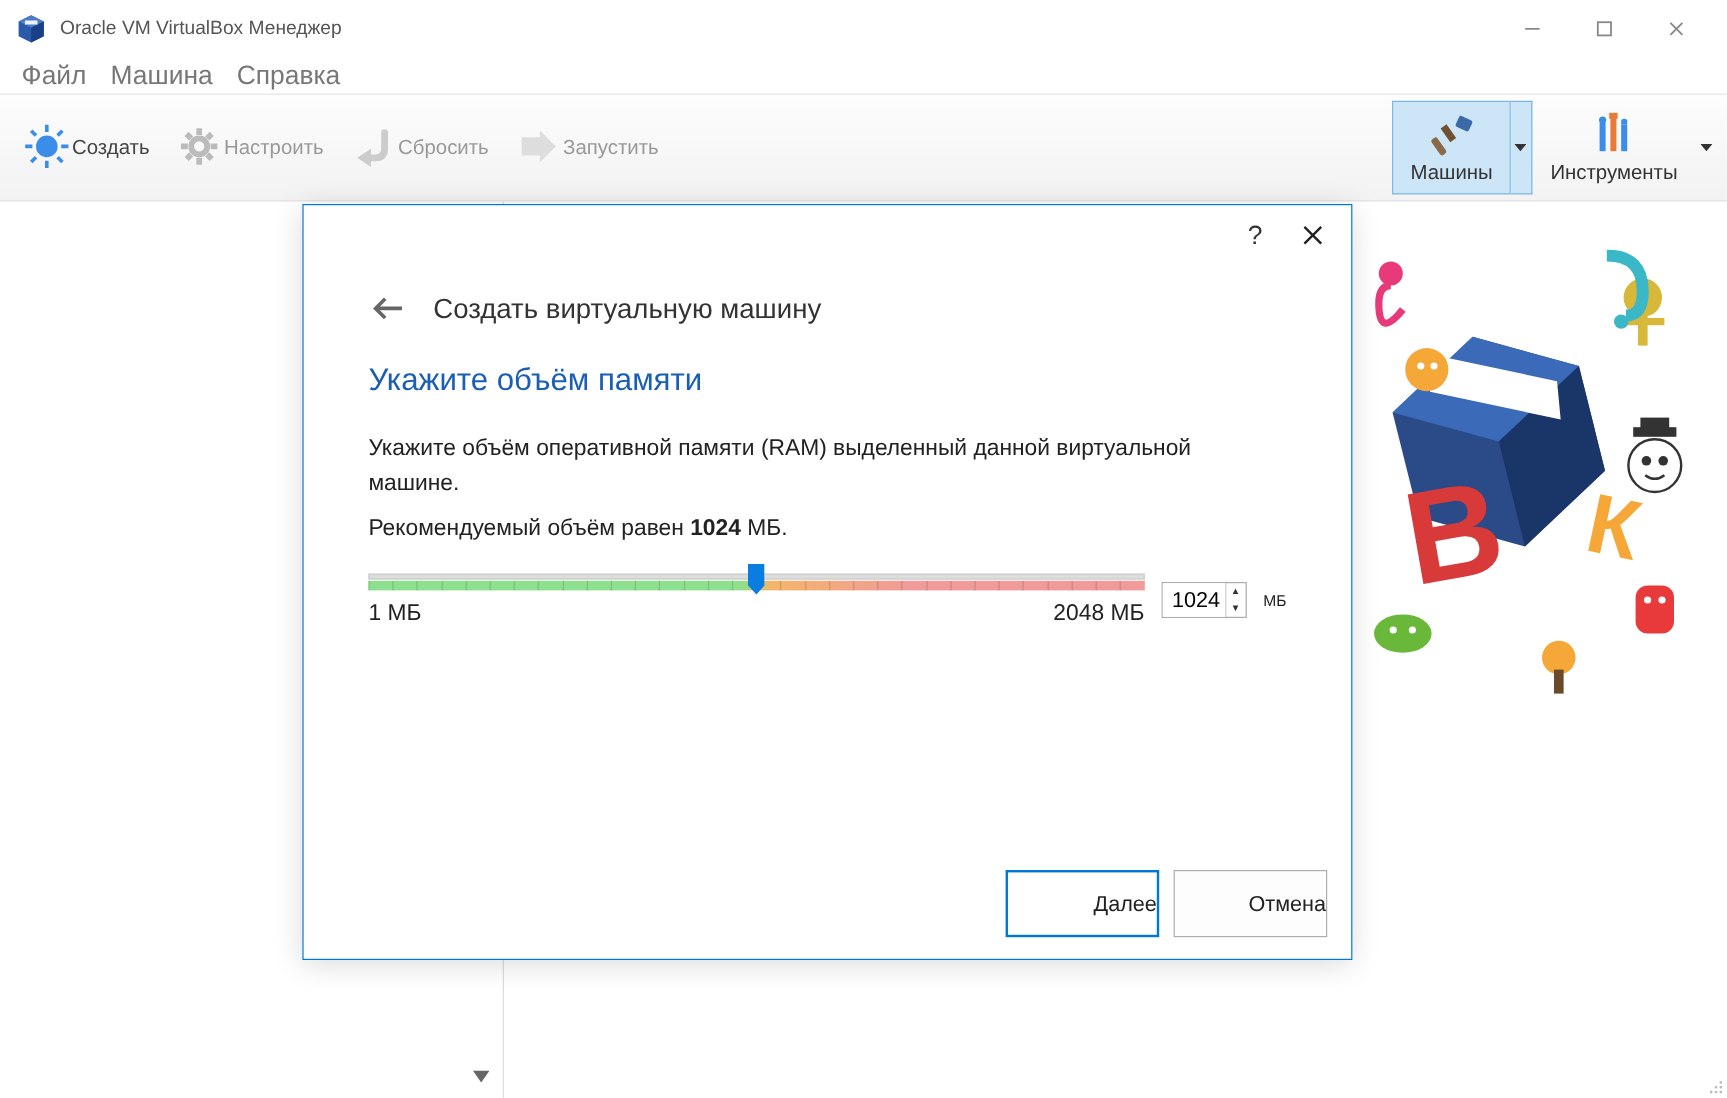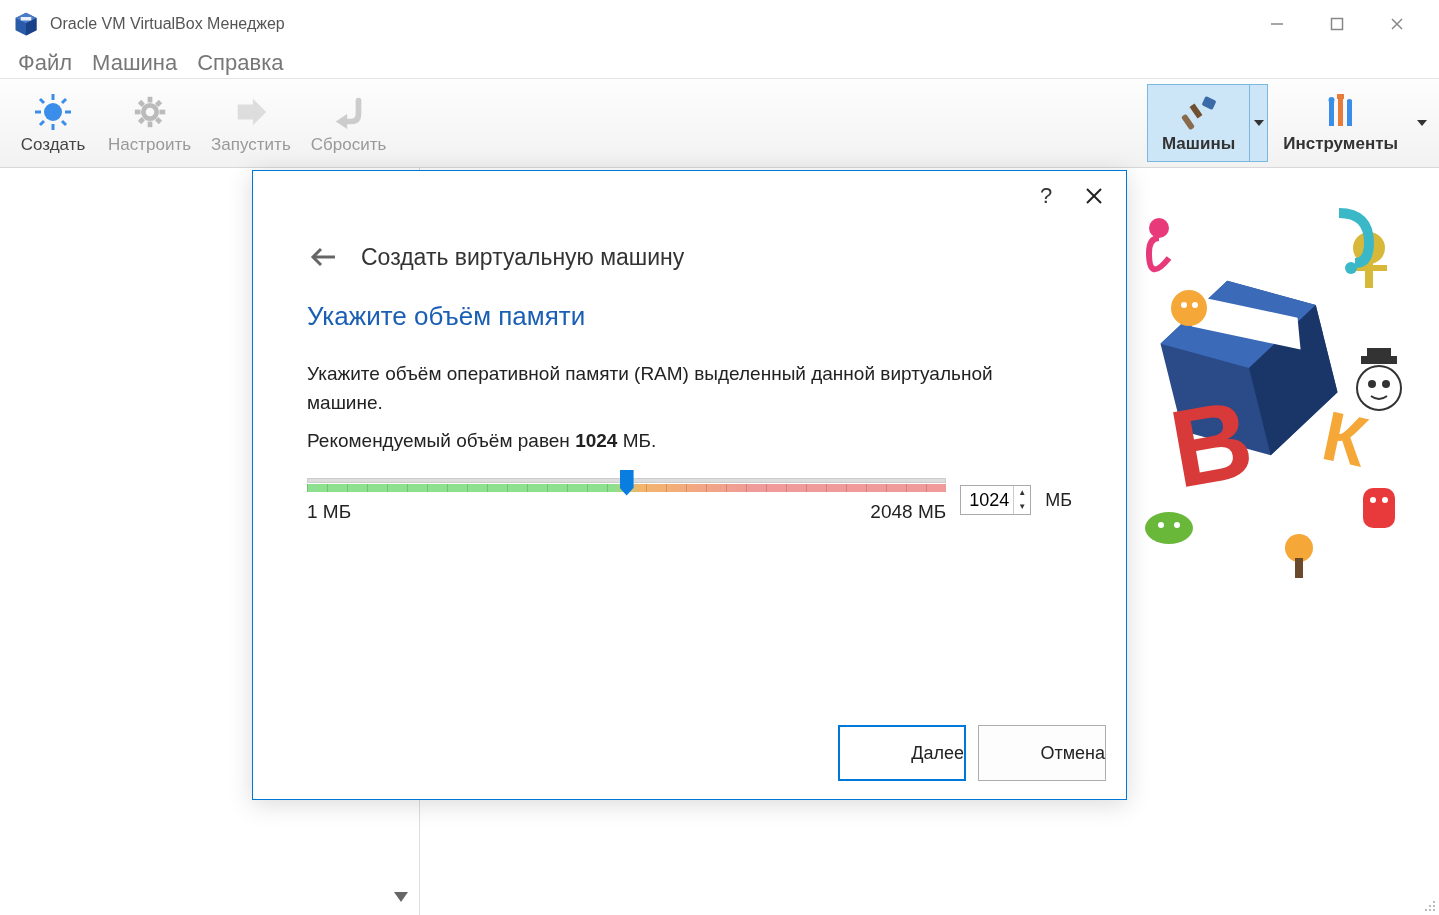--- a/index.html
+++ b/index.html
@@ -12,26 +12,26 @@
 .winbtns { display: flex; gap: 0; }
 .winbtn { width: 60px; height: 40px; display: flex; align-items: center; justify-content: center; color: #888; font-size: 16px; }
 .winbtn svg { stroke: #888; }
 
 
 .menubar { height: 30px; display: flex; align-items: center; padding: 0 10px; gap: 4px; }
 .menubar span { font-size: 22px; color: #777; padding: 2px 8px; }
 
 
 .toolbar { height: 90px; background: linear-gradient(#fdfdfd,#f2f2f2); border-top: 1px solid #e5e5e5; border-bottom: 1px solid #d8d8d8; display: flex; align-items: center; padding: 0 8px; position: relative; }
-.tbtn { display: flex; flex-direction: column; align-items: center; justify-content: center; padding: 4px 10px; min-width: 90px; color: #444; font-size: 17px; }
+.tbtn { display: flex; flex-direction: row; align-items: center; justify-content: center; padding: 4px 10px; min-width: 90px; color: #444; font-size: 17px; }
 .tbtn .ticon { width: 42px; height: 42px; display: flex; align-items: center; justify-content: center; margin-bottom: 2px; }
 .tbtn.disabled { color: #999; }
 .spacer { flex: 1; }
 .rightgroup { display: flex; align-items: center; height: 100%; }
-.rightbtn { display: flex; flex-direction: column; align-items: center; justify-content: center; height: 78px; padding: 0 14px; border: 1px solid transparent; font-size: 17px; color: #333; font-weight: bold; }
+.rightbtn { display: flex; flex-direction: column; align-items: center; justify-content: center; height: 78px; padding: 0 14px; border: 1px solid transparent; font-size: 17px; color: #333; }
 .rightbtn.active { background: #cde6f7; border: 1px solid #7ab8e0; }
 .dropdown-arrow { width: 18px; height: 78px; display:flex; align-items:center; justify-content:center; border:1px solid transparent; }
 .rightbtn.active + .dropdown-arrow { background:#cde6f7; border:1px solid #7ab8e0; border-left:none;}
 .rightbtn .ticon { width:40px; height:40px; margin-bottom:2px; display:flex; align-items:center; justify-content:center;}
 
 
 .main { position: absolute; top: 168px; left: 0; right: 0; bottom: 0; display: flex; }
 .sidebar { width: 420px; border-right: 1px solid #ddd; position: relative; background:#fff;}
 .collapse-btn { position:absolute; bottom:6px; right:6px; width:24px; height:24px; display:flex; align-items:center; justify-content:center; color:#666;}
 .content { flex:1; position:relative; background:#fff; overflow:hidden;}
@@ -52,21 +52,21 @@
 .slider-track { height:5px; background:#ddd; position:relative; border:1px solid #ccc;}
 .slider-gradient { position:absolute; left:0; right:0; top:6px; height:8px; background:linear-gradient(to right,#8de08d 0%,#8de08d 48%,#f5b56a 52%,#f09a9a 70%,#f09a9a 100%);}
 .slider-ticks { position:absolute; left:0; right:0; top:6px; height:8px; display:flex; }
 .slider-ticks span{ flex:1; border-left:1px solid rgba(0,0,0,.15);}
 .slider-thumb { position:absolute; top:-8px; left:50%; width:14px; height:26px; background:#0a7de0; transform:translateX(-50%); clip-path: polygon(0 0,100% 0,100% 70%,50% 100%,0 70%);}
 .slider-labels { display:flex; justify-content:space-between; margin-top:18px; font-size:19px; color:#222;}
 .spin { display:flex; align-items:center; border:1px solid #aaa; height:30px; background:#fff;}
 .spin input { width:52px; height:28px; border:none; text-align:right; font-size:18px; padding-right:4px; outline:none;}
 .spinbtns { display:flex; flex-direction:column; border-left:1px solid #ccc;}
 .spinbtns div{ width:16px; height:14px; display:flex; align-items:center; justify-content:center; font-size:8px; line-height:1; color:#333;}
-.unit { font-size:18px; color:#222;}
+.unit { font-size:13px; color:#222;}
 .dialog-footer { position:absolute; bottom:18px; right:20px; display:flex; gap:12px;}
 .dlgbtn { min-width:128px; height:56px; border:1px solid #adadad; background:#fdfdfd; font-size:18px; color:#222; display:flex; align-items:center; justify-content:flex-end;}
 .dlgbtn.primary { border:2px solid #0078d7; background:#fff;}
 .resize-grip { position:absolute; right:4px; bottom:4px; width:14px; height:14px; }
 .resize-grip span{ position:absolute; width:2px; height:2px; background:#bbb;}
 </style>
 </head>
 <body>
 
 <div class="titlebar">
@@ -138,33 +138,33 @@
             <line x1="27" y1="13" x2="31" y2="9"></line>
             <line x1="9" y1="31" x2="13" y2="27"></line>
           </g>
         </svg>
     </div>
     <span>Настроить</span>
   </div>
   <div class="tbtn disabled">
     <div class="ticon">
       <svg width="38" height="38" viewBox="0 0 40 40">
-          <polygon points="6,12 22,12 22,6 36,20 22,34 22,28 6,28" fill="#ddd"></polygon>
-        </svg>
-    </div>
-    <span>Запустить</span>
+          <path d="M30 8 L30 22 Q30 30 22 30 L14 30" fill="none" stroke="#ccc" stroke-width="6" stroke-linecap="round"></path>
+          <polygon points="18,22 6,30 18,38" fill="#ccc"></polygon>
+        </svg>
+    </div>
+    <span>Сбросить</span>
   </div>
   <div class="tbtn disabled">
     <div class="ticon">
       <svg width="38" height="38" viewBox="0 0 40 40">
-          <path d="M30 8 L30 22 Q30 30 22 30 L14 30" fill="none" stroke="#ccc" stroke-width="6" stroke-linecap="round"></path>
-          <polygon points="18,22 6,30 18,38" fill="#ccc"></polygon>
-        </svg>
-    </div>
-    <span>Сбросить</span>
+          <polygon points="6,12 22,12 22,6 36,20 22,34 22,28 6,28" fill="#ddd"></polygon>
+        </svg>
+    </div>
+    <span>Запустить</span>
   </div>
   <div class="spacer"></div>
   <div class="rightgroup">
     <div class="rightbtn active">
       <div class="ticon">
         <svg width="40" height="40" viewBox="0 0 40 40">
             <rect x="24" y="6" width="12" height="10" rx="2" fill="#3a6aa8" transform="rotate(25 30 11)"></rect>
             <rect x="6" y="22" width="6" height="16" rx="2" fill="#8a6a4a" transform="rotate(-35 9 30)"></rect>
             <rect x="14" y="12" width="6" height="14" fill="#705030" transform="rotate(-35 17 19)"></rect>
           </svg>

